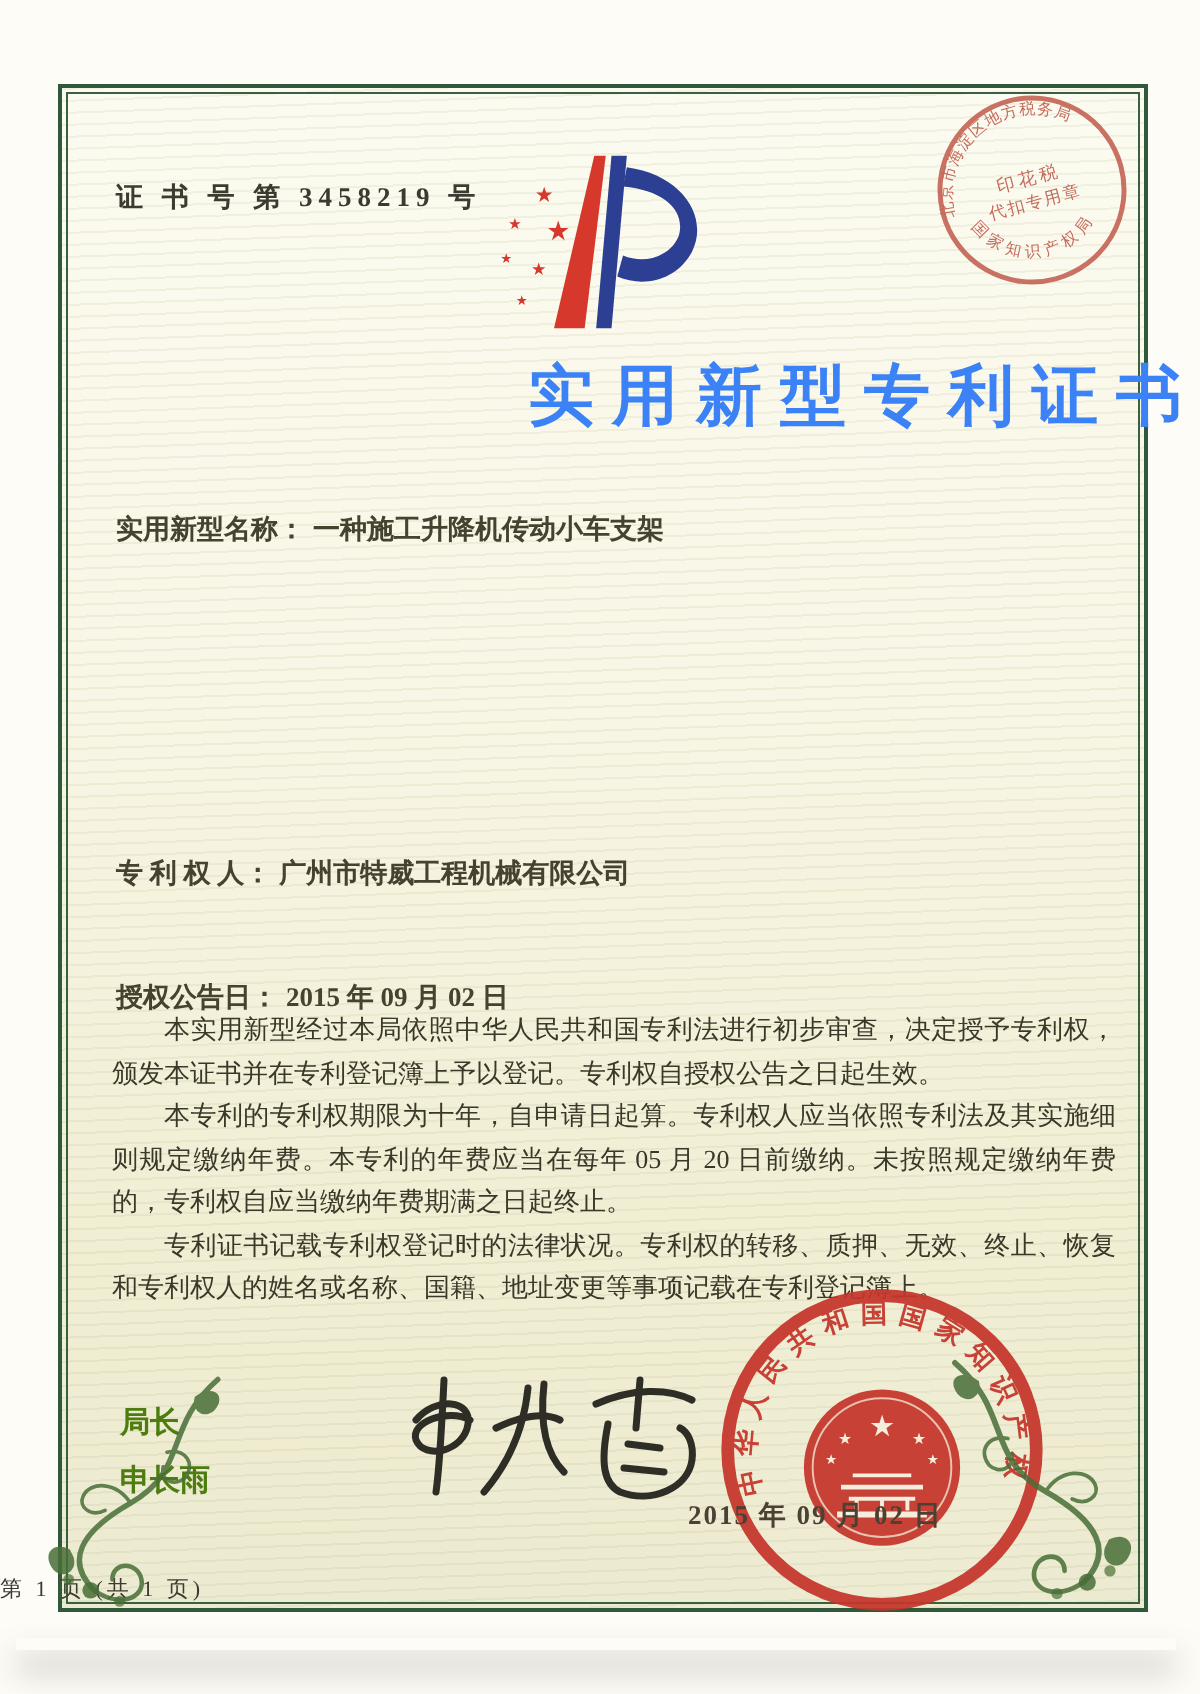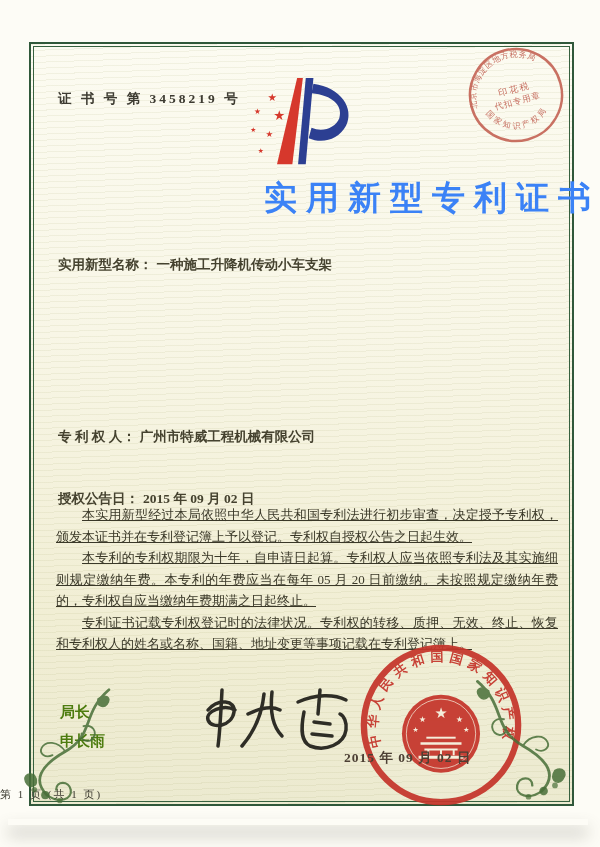--- a/index.html
+++ b/index.html
@@ -24,21 +24,21 @@
   .cert-number{left:58px;top:90px;font-size:13.5px;letter-spacing:3px;color:#3d3b31;font-weight:600;}
   .logo{left:50%;top:76px;margin-left:-58px;width:116px;height:92px;}
   .doc-title{left:0;right:0;top:176px;text-align:right;font-size:33px;font-weight:700;
     letter-spacing:9px;color:#3b82f6;}
   .fields{left:58px;right:46px;top:250px;height:240px;font-size:13.5px;color:#45422f;font-weight:600;}
   .field{position:absolute;left:0;right:0;white-space:nowrap;}
   .f1{top:6px;}.f2{top:52px;}.f3{top:96px;}.f4{top:138px;}.f5{top:178px;}.f6{top:216px;margin-top:24px;}
   .field .lbl{margin-right:4px;}
   .body-text{left:56px;right:42px;top:504px;font-size:13px;line-height:21.5px;
     color:#3a3828;text-align:justify;}
-  .body-text p{margin:0;text-indent:2em;text-decoration:underline;}
+  .body-text p{margin:0;text-indent:2em;}
   .officials{left:60px;top:698px;font-size:15px;font-weight:700;color:#4d7c0f;line-height:29px;}
   .signature{left:180px;top:680px;width:175px;height:85px;}
   .tax-stamp{left:466px;top:45px;width:100px;height:100px;transform:rotate(-15deg);opacity:.85;}
   .official-seal{left:358px;top:642px;width:166px;height:166px;opacity:.93;}
   .seal-date{left:344px;top:749px;font-size:13.5px;font-weight:700;letter-spacing:1px;color:#4c4034;}
   .footer{left:0;right:40px;top:787px;font-size:11px;color:#3c3a30;letter-spacing:2px;}
   .ornament-left{left:18px;top:686px;width:100px;height:122px;}
   .ornament-right{left:468px;top:676px;width:104px;height:130px;transform:scaleX(-1);}
   svg{display:block;}
 </style>

